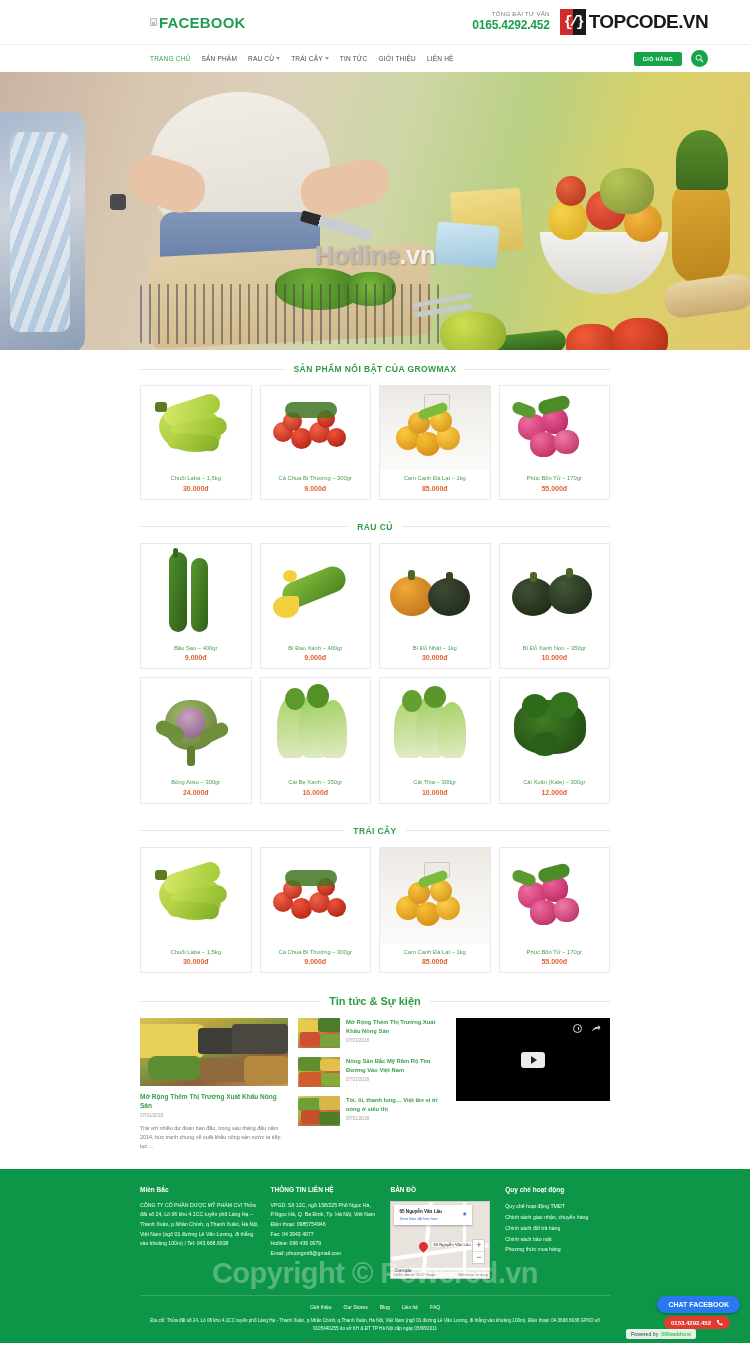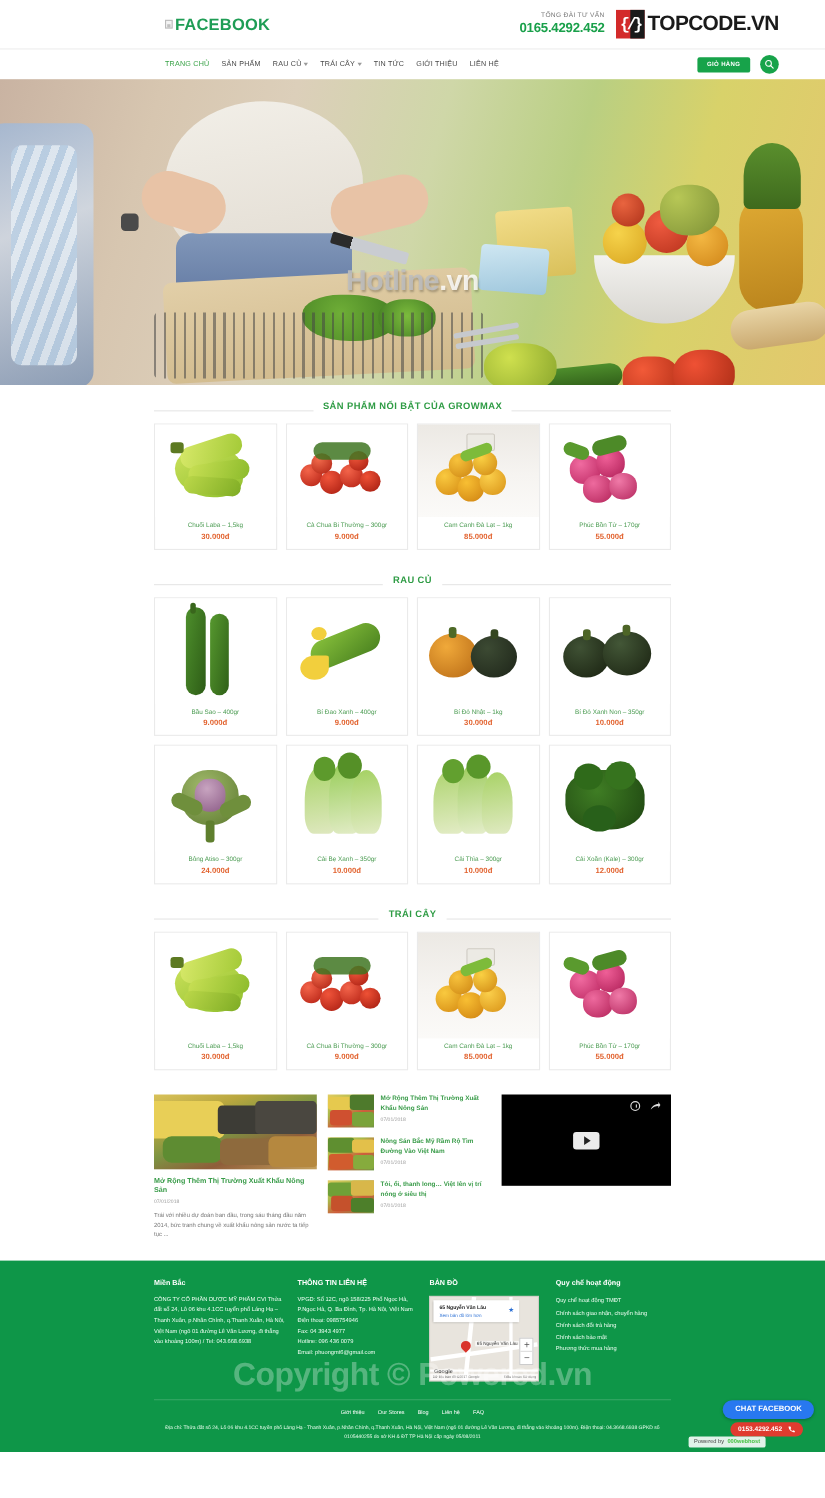--- a/index.html
+++ b/index.html
@@ -157,21 +157,21 @@
     color: rgba(255,255,255,.82);
     text-shadow: 1px 1px 2px rgba(0,0,0,.25);
     letter-spacing: -.5px;
     z-index: 5;
   }
   .hero-watermark .gray { color: rgba(190,190,190,.9); }
 
   
   .section { padding-top: 14px; }
   .sec-head {
-    display: flex; align-items: flex-end;
+    display: flex; align-items: center;
     gap: 9px;
     margin-bottom: 11px;
   }
   .sec-head .line { flex: 1; height: 1px; background: #e6e6e6; }
   .sec-title {
     font-size: 8.5px;
     font-weight: bold;
     color: #2f9c45;
     text-transform: uppercase;
     letter-spacing: .4px;
@@ -850,20 +850,25 @@
         <div class="card-body">
           <div class="card-name">Phúc Bồn Tử – 170gr</div>
           <div class="card-price">55.000đ</div>
         </div>
       </div>
 
     </div>
   </section>
 
   <section class="section">
+    <div class="sec-head">
+      <span class="line"></span>
+      <span class="sec-title news">Tin tức &amp; Sự kiện</span>
+      <span class="line"></span>
+    </div>
 
     <div class="news-row">
       <article class="news-main">
         <div class="news-main-img">
           <i class="blob" style="left:-6px;top:6px;width:70px;height:34px;border-radius:6px;background:#e8cf57;"></i>
           <i class="blob" style="left:58px;top:10px;width:60px;height:26px;border-radius:4px;background:#3d3c36;"></i>
           <i class="blob" style="left:8px;top:38px;width:54px;height:24px;border-radius:8px;background:#5e8c32;"></i>
           <i class="blob" style="left:60px;top:40px;width:56px;height:24px;border-radius:6px;background:#8e6a3d;"></i>
           <i class="blob" style="left:92px;top:6px;width:56px;height:30px;border-radius:4px;background:#4a4740;"></i>
           <i class="blob" style="left:104px;top:38px;width:46px;height:28px;border-radius:6px;background:#b5883f;"></i>

